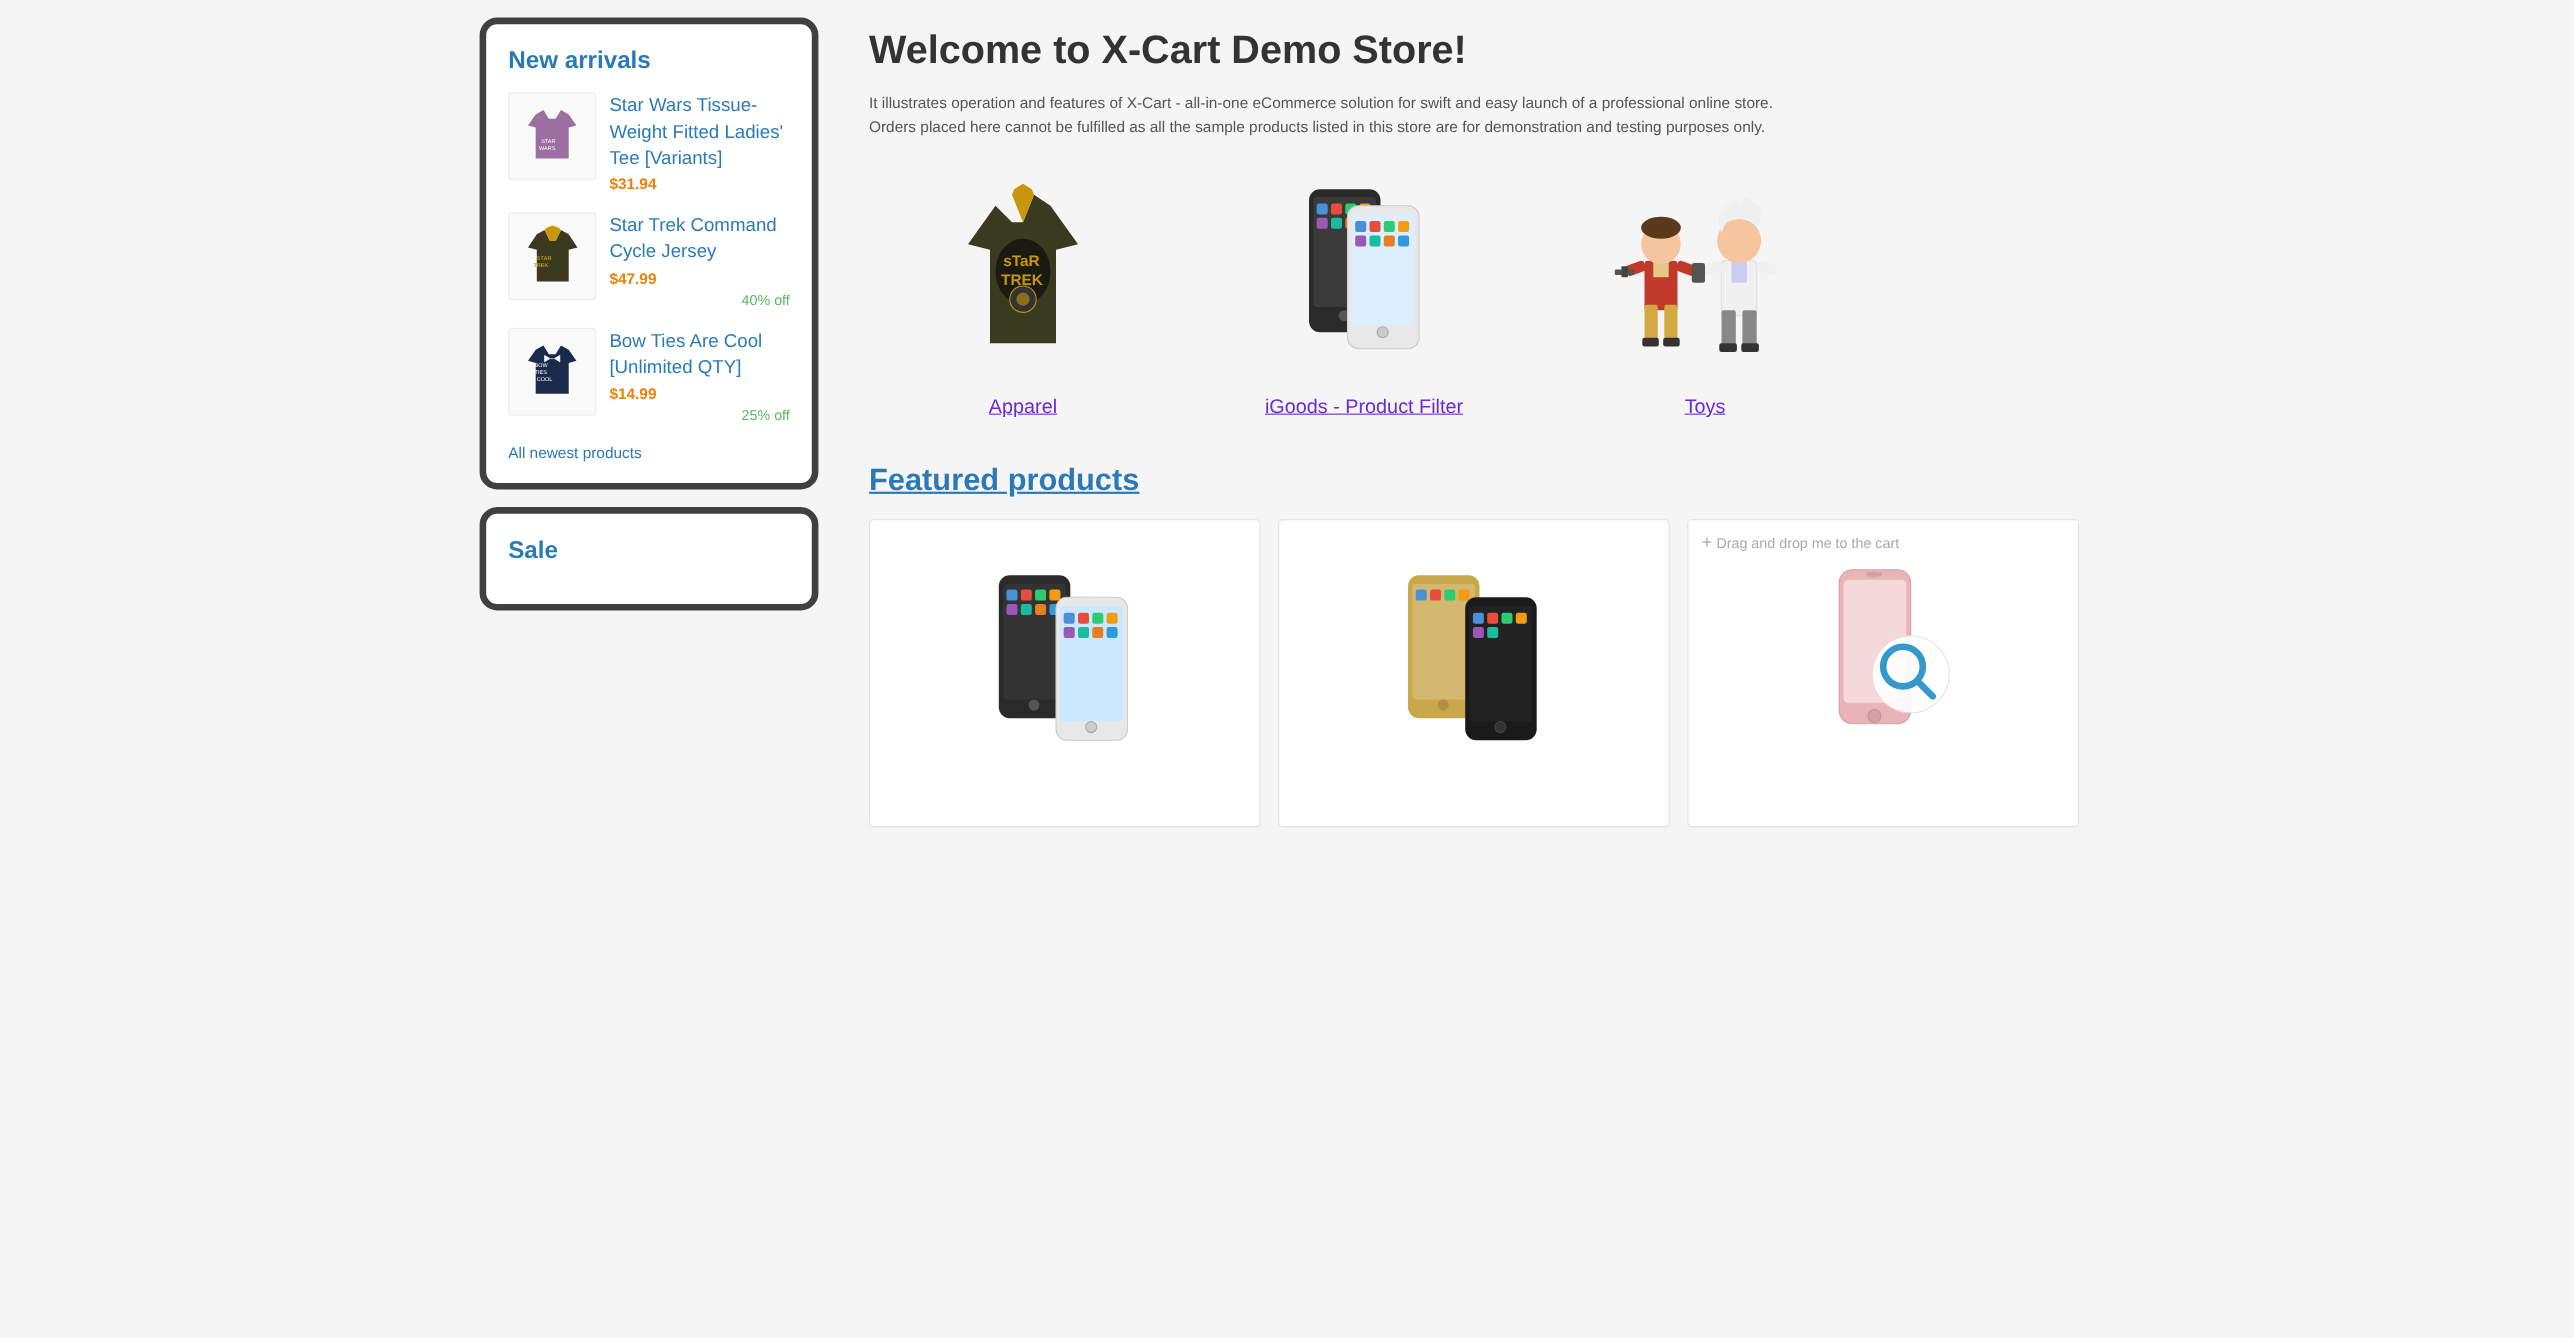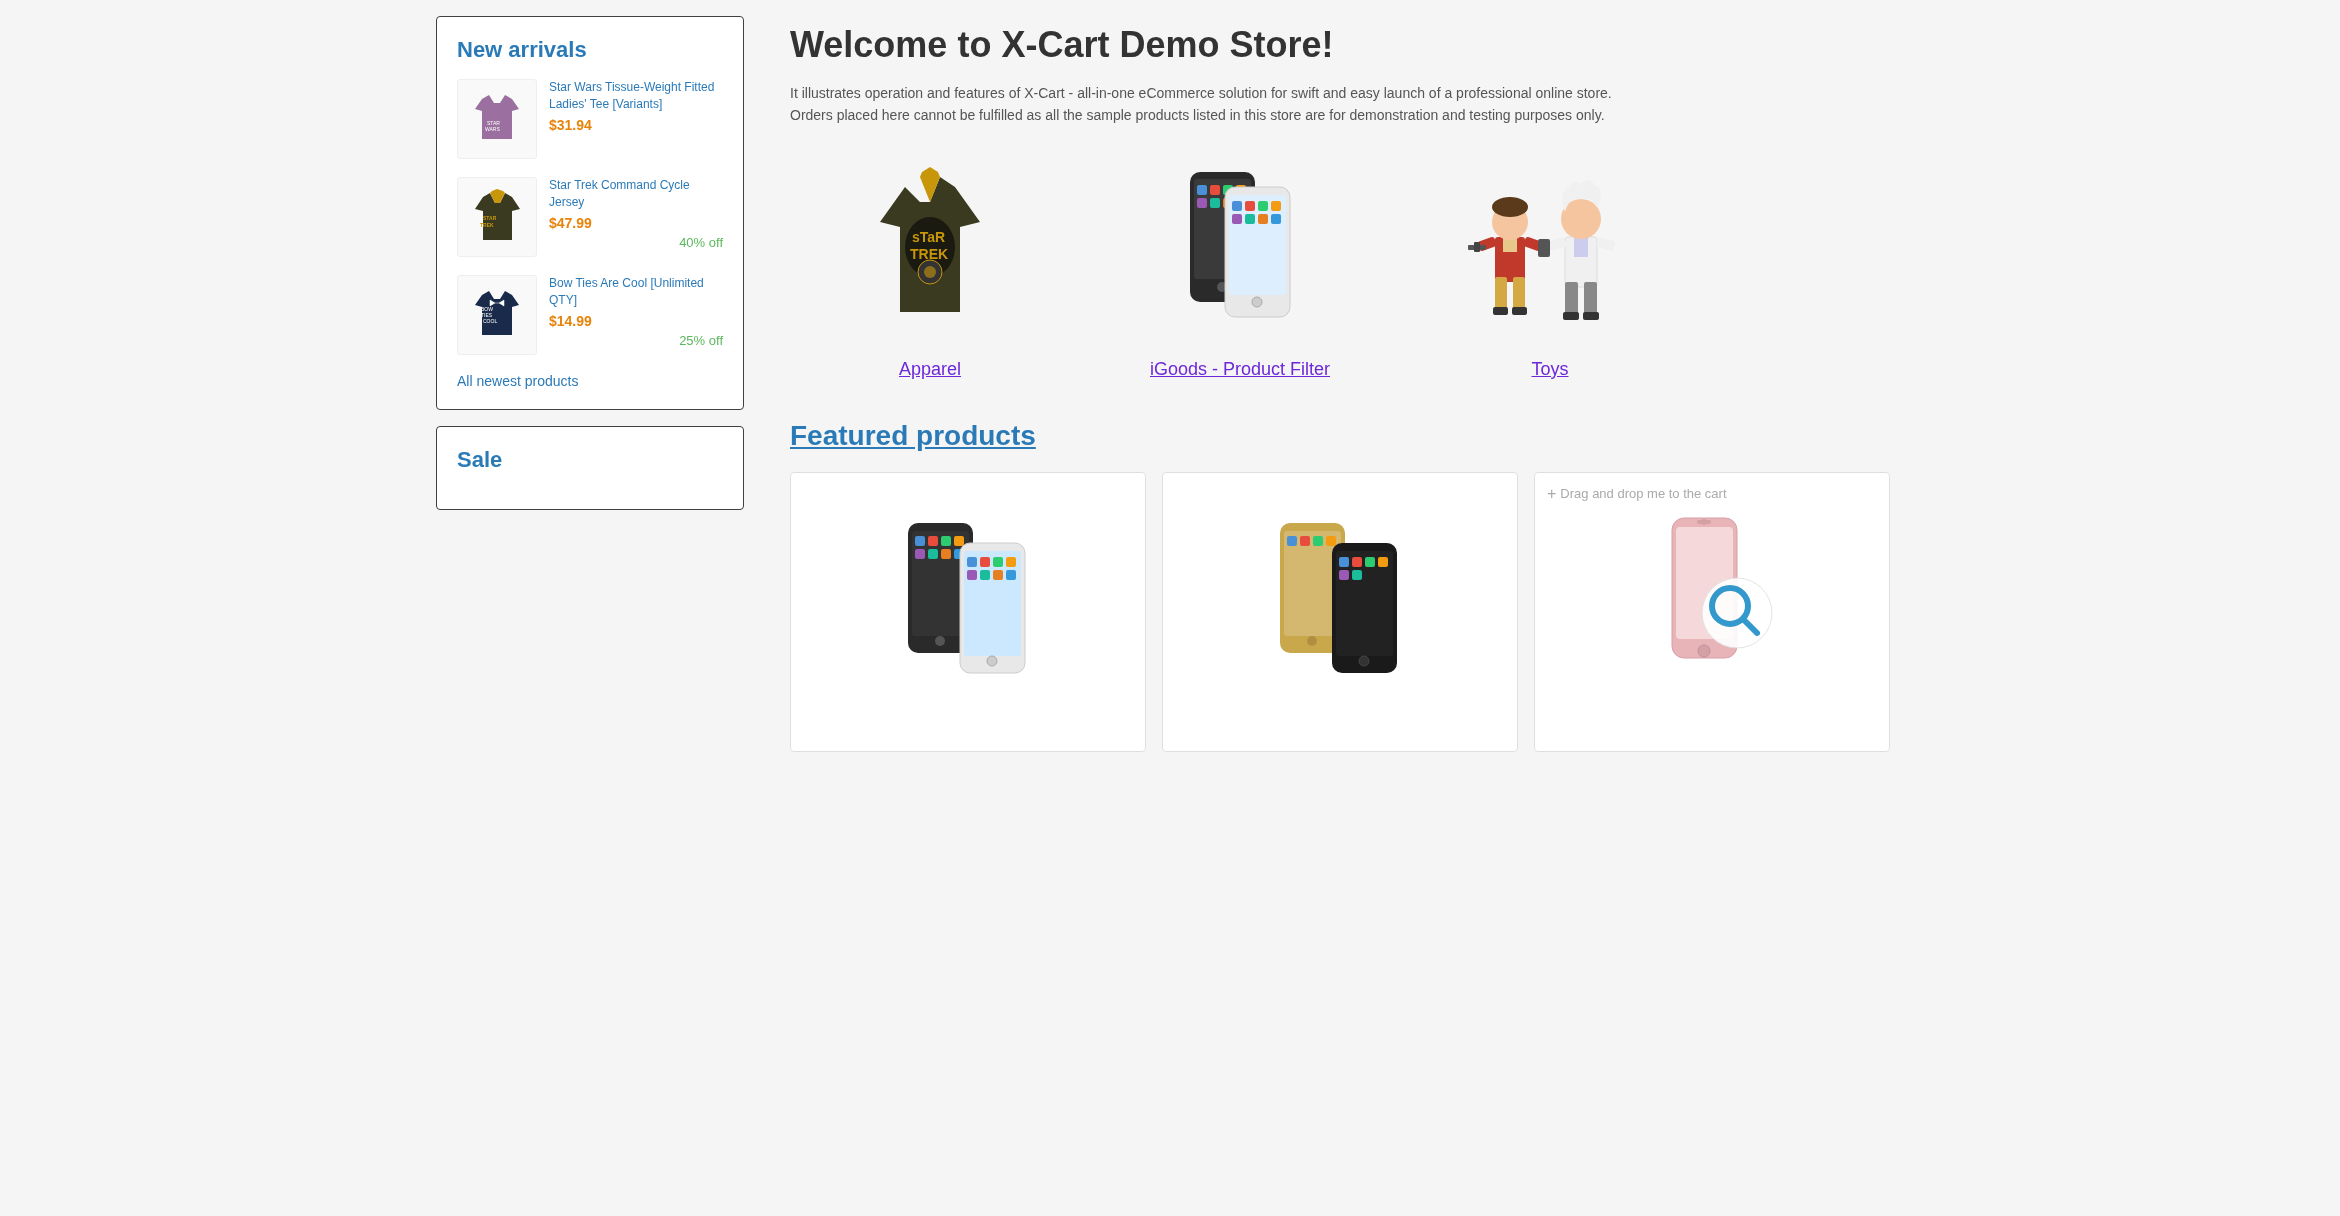--- a/index.html
+++ b/index.html
@@ -17,22 +17,22 @@
       width: 340px;
       min-width: 340px;
       padding: 16px 16px 0 16px;
       display: flex;
       flex-direction: column;
       gap: 16px;
     }
 
     .sidebar-card {
       background: #fff;
-      border: 1px solid #404040;
-      border-radius: 4px;
+      border: 6px solid #404040;
+      border-radius: 16px;
       padding: 20px;
     }
 
     .sidebar-section-title {
       font-size: 22px;
       color: #2a7ab8;
       font-weight: bold;
       margin-bottom: 16px;
     }
 
@@ -55,21 +55,21 @@
       border-radius: 3px;
       overflow: hidden;
     }
 
     .product-info {
       flex: 1;
     }
 
     .product-name {
       color: #2a7ab8;
-      font-size: 12px;
+      font-size: 17px;
       line-height: 1.4;
       margin-bottom: 4px;
       cursor: pointer;
     }
 
     .product-price {
       color: #e8830a;
       font-size: 14px;
       font-weight: bold;
     }

